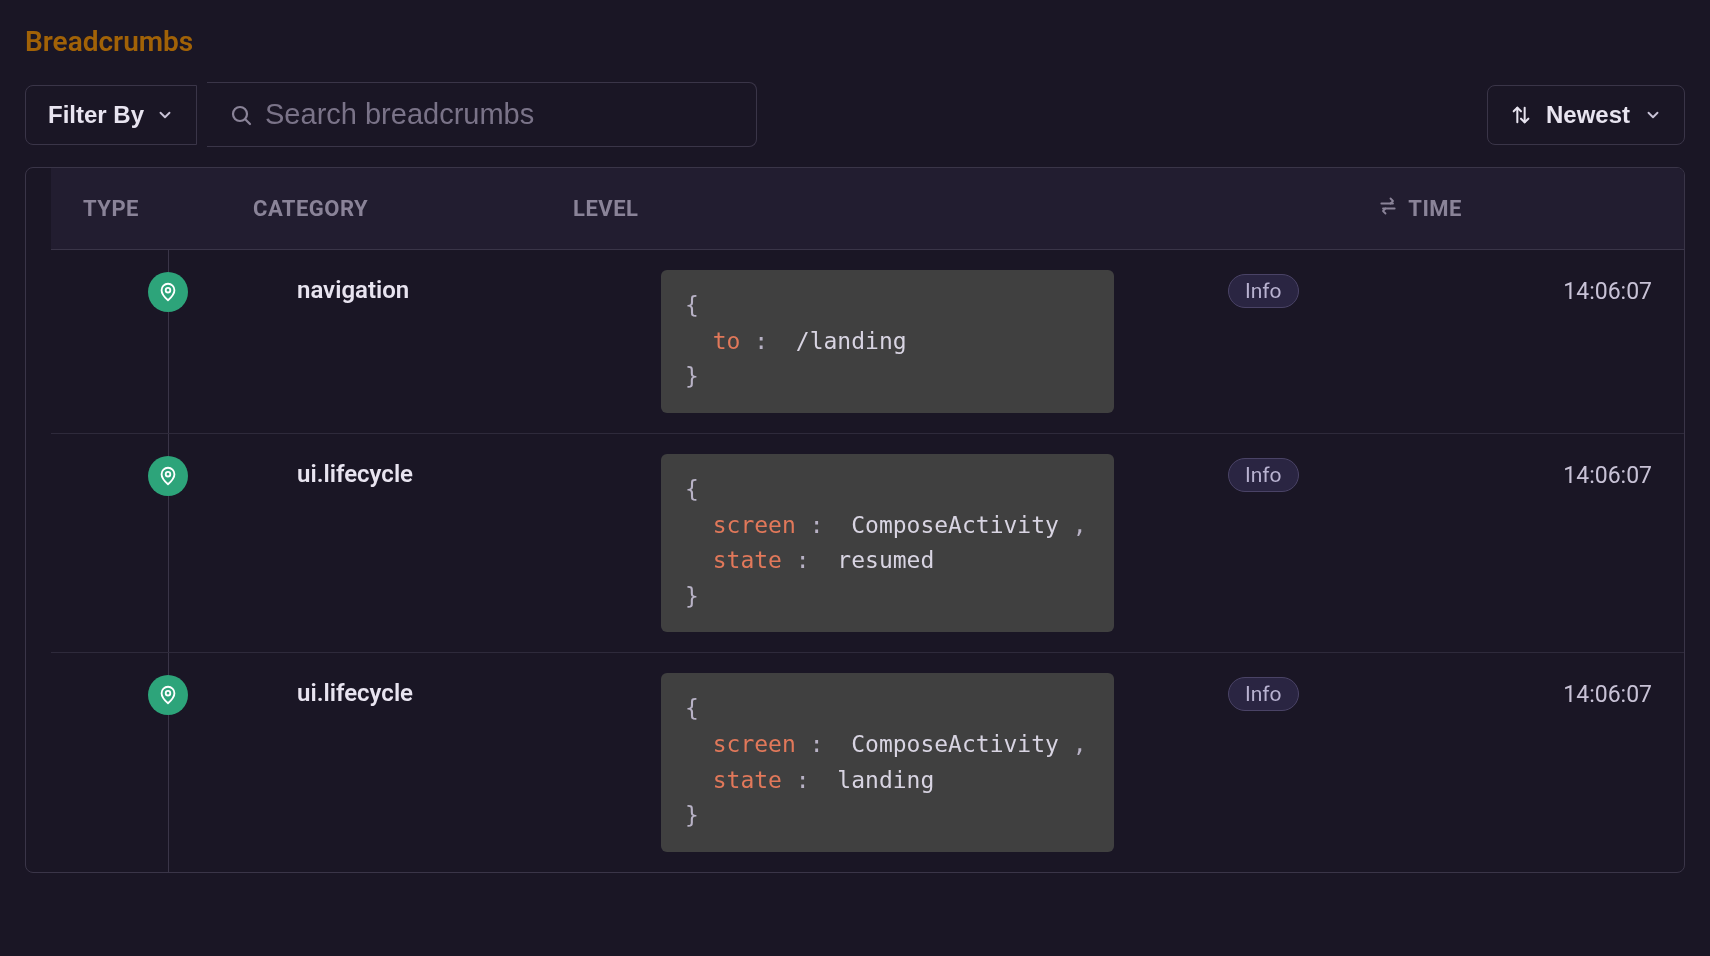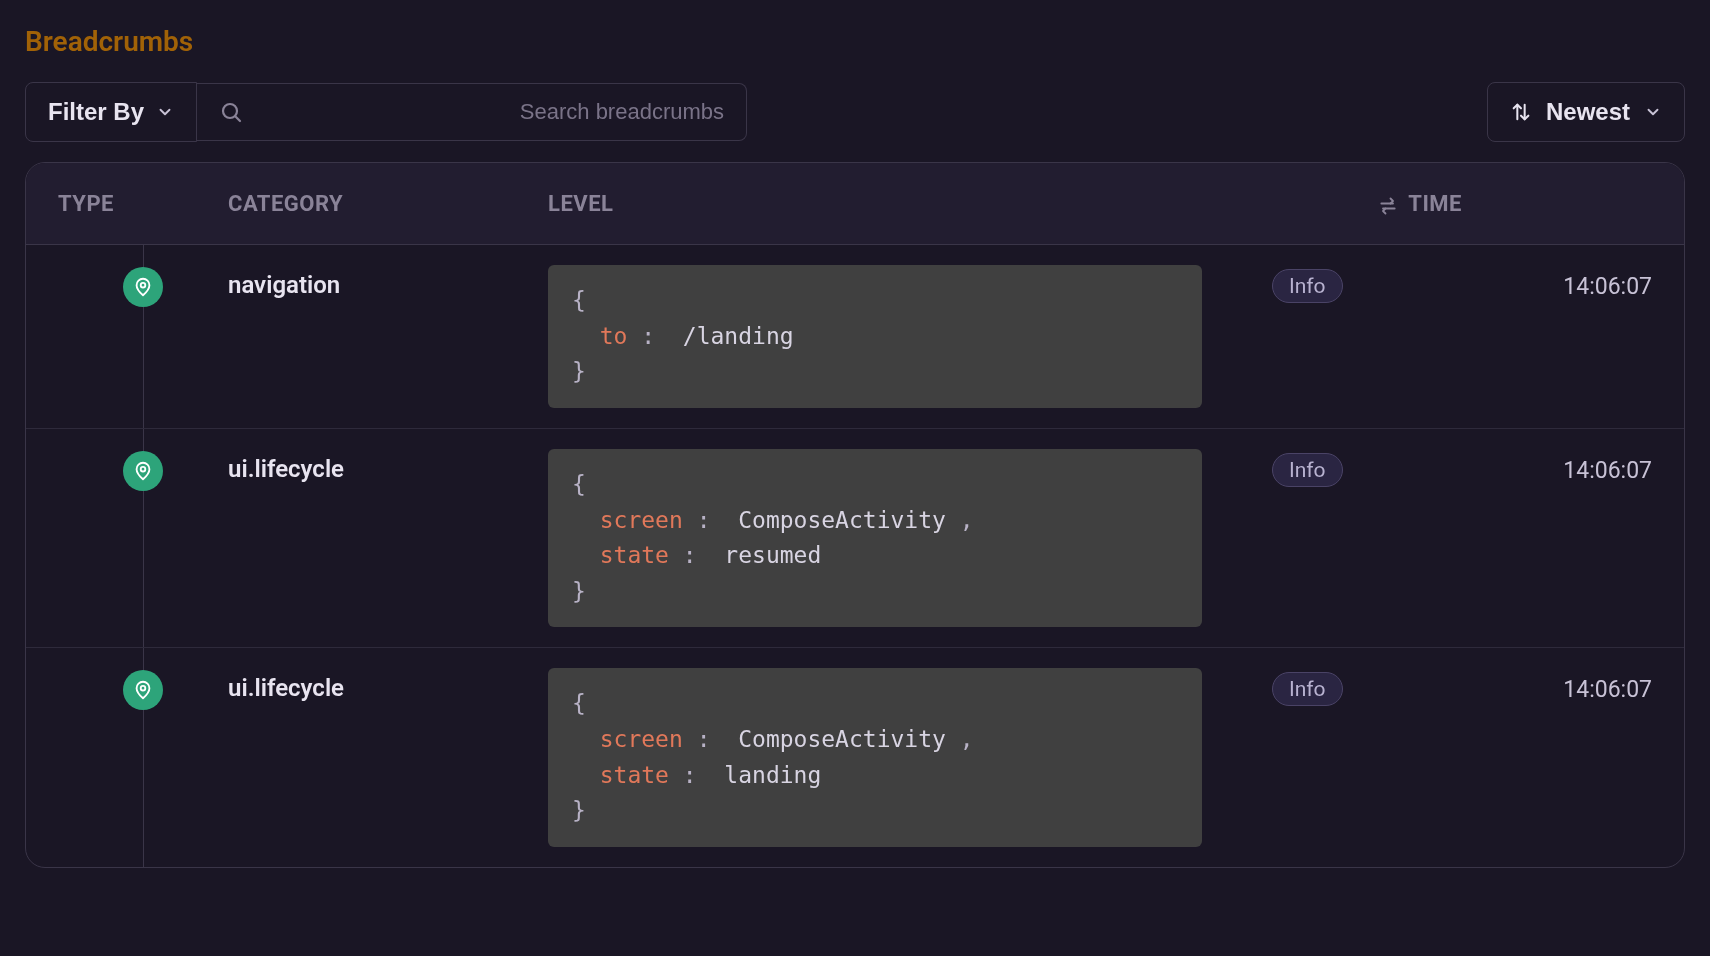--- a/index.html
+++ b/index.html
@@ -12,21 +12,21 @@
   }
   .section-title {
     color: #a16207;
     font-size: 28px;
     font-weight: 600;
     margin-bottom: 24px;
   }
   .toolbar {
     display: flex;
     align-items: center;
-    gap: 0;
+    gap: 10px;
     margin-bottom: 20px;
   }
   .filter-btn {
     display: flex;
     align-items: center;
     gap: 12px;
     border: 1px solid #3a3548;
     background: transparent;
     color: #e8e4f0;
     font-size: 24px;
@@ -43,70 +43,71 @@
     border-left: none;
     border-radius: 0 8px 8px 0;
     padding: 15px 22px;
     width: 550px;
   }
   .search-input {
     background: transparent;
     border: none;
     outline: none;
     color: #84cc16;
-    font-size: 22px;
+    font-size: 29px;
     width: 100%;
-    text-align: right;
   }
   .search-input::placeholder { color: #7a7388; }
   .spacer { flex: 1; }
   .sort-btn {
     display: flex;
     align-items: center;
     gap: 14px;
     border: 1px solid #3a3548;
     background: transparent;
     color: #e8e4f0;
     font-size: 24px;
     font-weight: 600;
     padding: 15px 22px;
     border-radius: 8px;
     cursor: pointer;
   }
   .icon { display: inline-flex; }
   .table {
     border: 1px solid #3a3548;
-    border-radius: 20px;
+    border-radius: 8px;
     overflow: hidden;
+    padding-left: 25px;
   }
   .thead {
     display: grid;
     grid-template-columns: 170px 320px 1fr 190px 190px;
     padding: 28px 32px;
     background: #221d30;
     border-bottom: 1px solid #3a3548;
   }
   .th {
     color: #8a8398;
     font-size: 22px;
     font-weight: 700;
     letter-spacing: 0.5px;
   }
   .th-time {
     display: flex;
-    align-items: flex-end;
+    align-items: flex-start;
     gap: 10px;
     justify-content: flex-end;
   }
   .row {
     display: grid;
     grid-template-columns: 170px 320px 1fr 190px 190px;
     padding: 20px 32px;
     border-bottom: 1px solid #2e2a3b;
     position: relative;
+    gap: 44px;
   }
   .row:last-child { border-bottom: none; }
   .type-cell {
     position: relative;
     display: flex;
     justify-content: center;
     align-items: flex-start;
   }
   .type-line {
     position: absolute;

